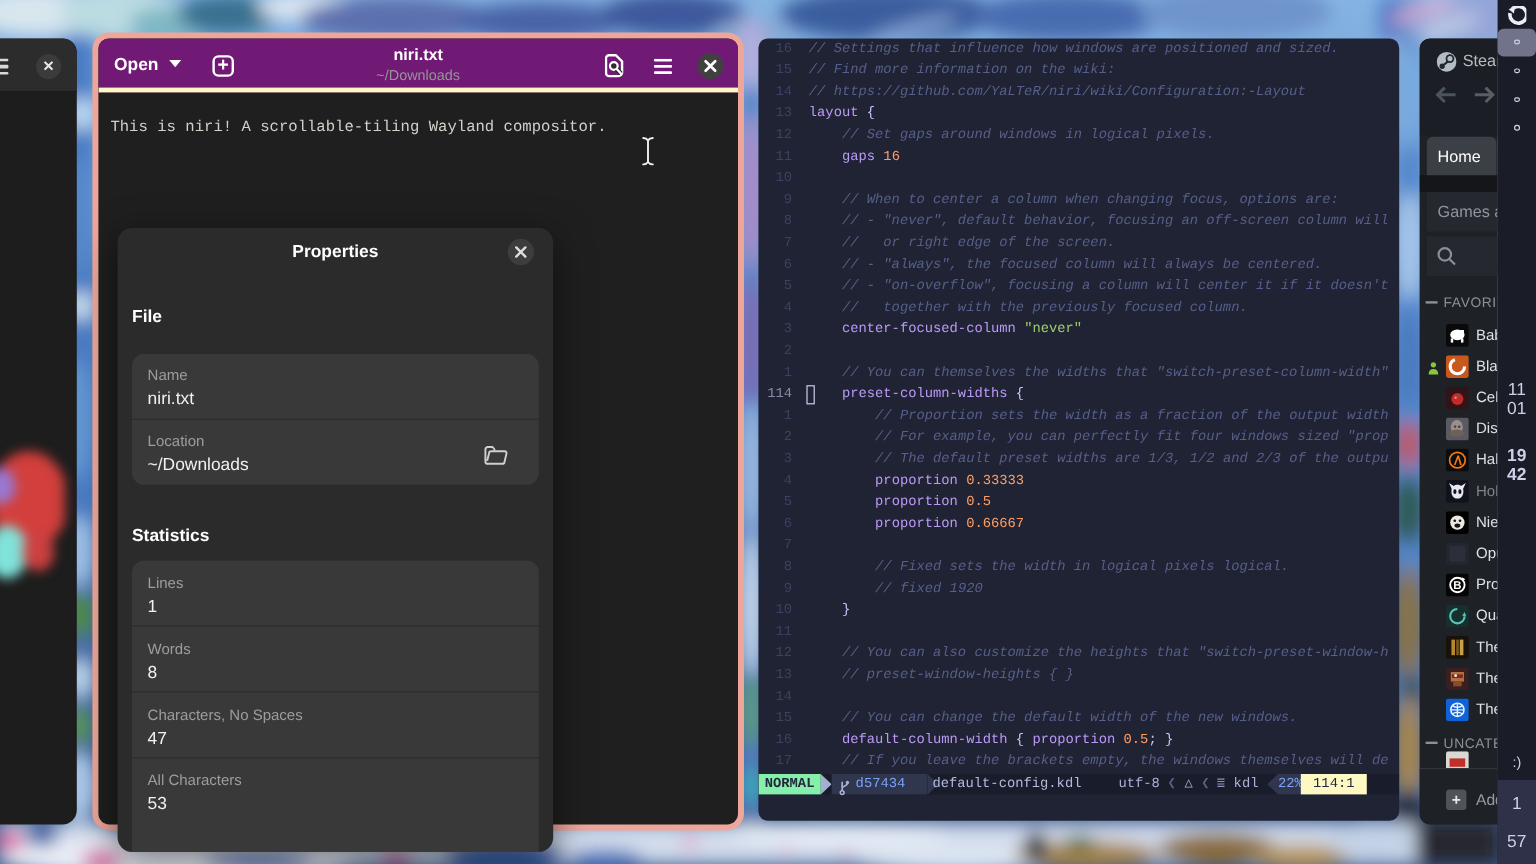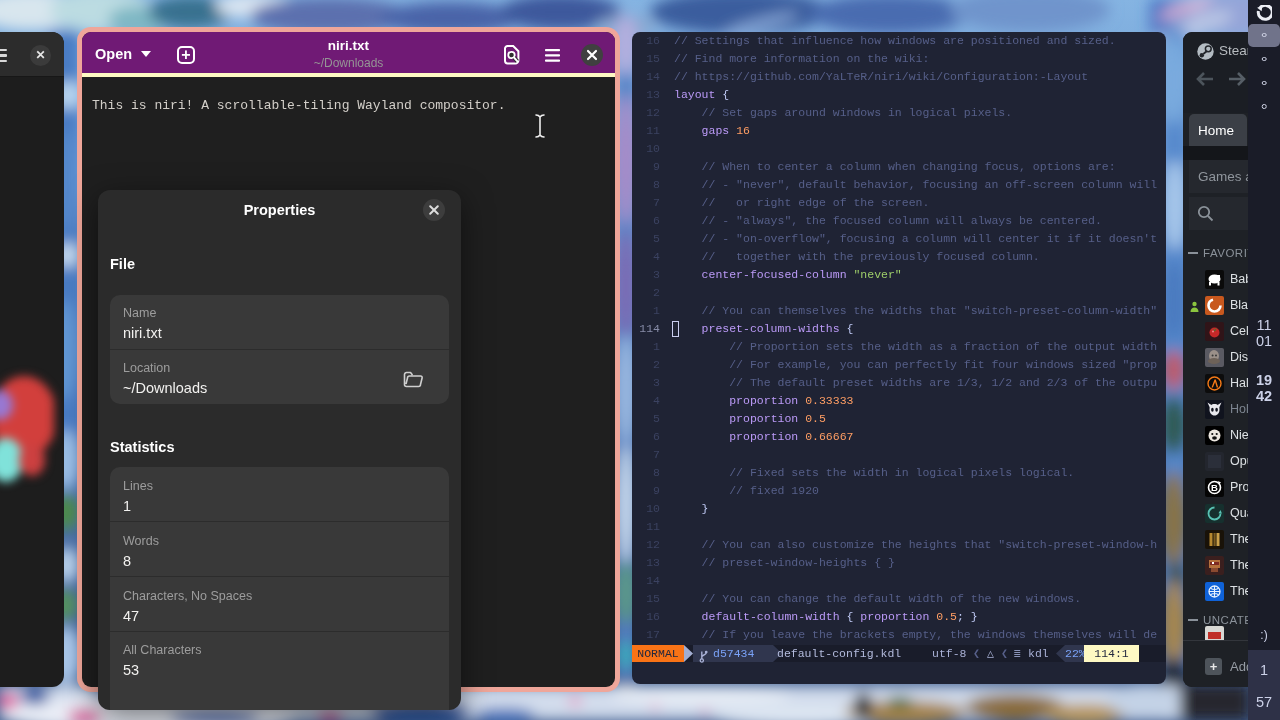--- a/index.html
+++ b/index.html
@@ -40,21 +40,21 @@
 .cdiv{position:absolute;left:0;right:0;height:1px;background:#2c2c2c}
 .fold{position:absolute;left:293px;top:76px}
 
 
 #hx{position:absolute;left:632px;top:32px;width:534px;height:652px;background:#1f2334;border-radius:8px;overflow:hidden;font-family:"Liberation Mono",monospace;font-size:11.5px}
 .hl{position:relative;height:18px;line-height:18px;white-space:pre}
 .gut{position:absolute;left:0;top:0;width:28px;text-align:right;color:#3b4261}
 .gut.cur{color:#878ca8}
 .code{position:absolute;left:42px;top:0}
 .code i{font-style:normal}
-i.c{color:#565f89;}
+i.c{color:#565f89;font-style:italic}
 i.k{color:#bb9af7}
 i.n{color:#ff9e64}
 i.s{color:#9ece6a}
 i.f{color:#c0caf5}
 #hxcursor{position:absolute;left:40px;top:289px;width:7px;height:16px;border:1px solid #c9cef0}
 #hxstatus{position:absolute;left:0;top:613px;width:534px;height:17px;background:#191c2a;line-height:17px;white-space:pre;color:#a9b1d6}
 .sl{position:absolute;top:0;height:17px}
 .pl{position:absolute;top:0;width:9px;height:17px}
 
 
@@ -290,21 +290,21 @@
 <div class="hl"><span class="gut">10</span><span class="code">    <i class="f">}</i></span></div>
 <div class="hl"><span class="gut">11</span><span class="code"></span></div>
 <div class="hl"><span class="gut">12</span><span class="code">    <i class="c">// You can also customize the heights that "switch-preset-window-h</i></span></div>
 <div class="hl"><span class="gut">13</span><span class="code">    <i class="c">// preset-window-heights { }</i></span></div>
 <div class="hl"><span class="gut">14</span><span class="code"></span></div>
 <div class="hl"><span class="gut">15</span><span class="code">    <i class="c">// You can change the default width of the new windows.</i></span></div>
 <div class="hl"><span class="gut">16</span><span class="code">    <i class="k">default-column-width</i><i class="f"> { </i><i class="k">proportion</i> <i class="n">0.5</i><i class="f">; }</i></span></div>
 <div class="hl"><span class="gut">17</span><span class="code">    <i class="c">// If you leave the brackets empty, the windows themselves will de</i></span></div>
 <div id="hxcursor"></div>
 <div id="hxstatus">
-  <div class="sl" style="left:0;width:52px;background:#f97316;color:#23283e;text-align:center;font-weight:normal">NORMAL</div>
+  <div class="sl" style="left:0;width:52px;background:#86efac;color:#23283e;text-align:center;font-weight:bold">NORMAL</div>
   <div class="pl" style="left:52px;background:#a3aed2;clip-path:polygon(0 0,100% 50%,0 100%)"></div>
   <div class="sl" style="left:61px;width:80px;background:#30364e"></div>
   <div class="pl" style="left:141px;background:#30364e;clip-path:polygon(0 0,100% 50%,0 100%)"></div>
   <svg class="sl" style="left:67px;top:2.5px" width="10" height="12" viewBox="0 0 10 12">
           <path d="M2.8 1v7.5M2.8 6.5c0-2.4 4.4-1.6 4.4-4.2" fill="none" stroke="#a9b1d6" stroke-width="1.4"></path>
           <circle cx="2.8" cy="10" r="1.6" fill="none" stroke="#a9b1d6" stroke-width="1.3"></circle>
           <circle cx="7.2" cy="1.6" r="1.4" fill="#a9b1d6"></circle>
         </svg>
   <div class="sl" style="left:81px;color:#7aa2f7">d57434</div>
   <div class="sl" style="left:145px;color:#b3bbdd">default-config.kdl</div>

